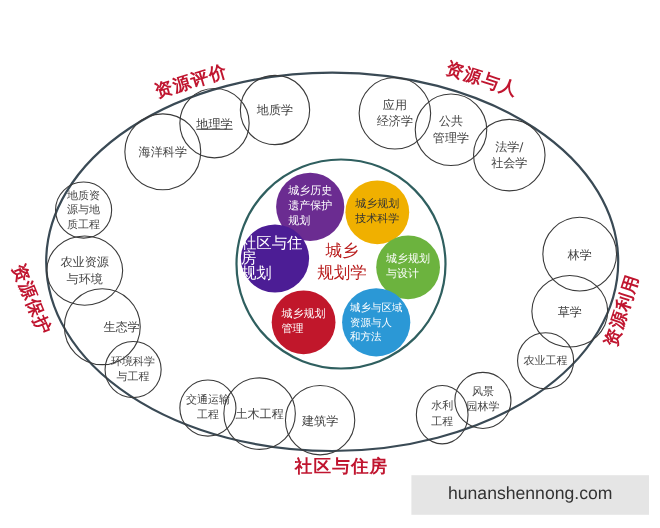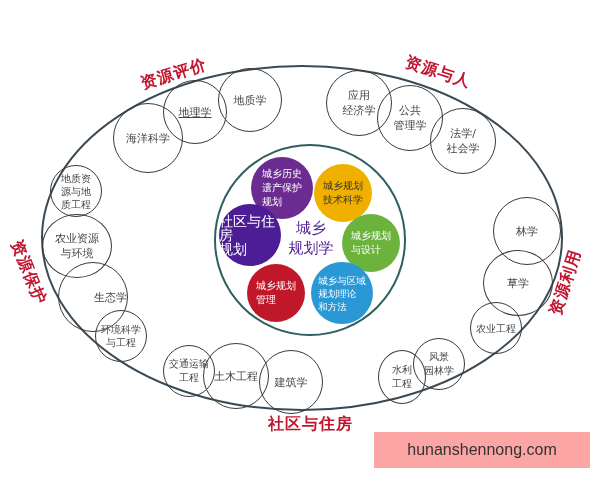--- a/index.html
+++ b/index.html
@@ -8,24 +8,24 @@
   #stage { position:absolute; left:0; top:0; width:600px; height:480px; }
   .disc { position:absolute; border:1.6px solid #3a3a3a; border-radius:50%;
           box-sizing:border-box; display:flex; align-items:center; justify-content:center;
           text-align:center; font-size:11px; line-height:15px; color:#444; background:transparent; }
   .inner { position:absolute; border-radius:50%; display:flex; align-items:center;
            justify-content:center; text-align:left; color:#fff; font-size:10px; line-height:14px;
            box-sizing:border-box; white-space:pre-line; }
   .lbl { white-space:pre-line; }
   .cat { position:absolute; color:#c0152f; font-weight:bold; font-size:16px;
          letter-spacing:1px; white-space:nowrap; transform-origin:center center; }
-  .core-title { position:absolute; font-size:15px; line-height:20px; color:#4c1d95;
+  .core-title { position:absolute; font-size:15px; line-height:20px; color:#b91c1c;
                 text-align:center; white-space:pre-line; }
   .watermark { position:absolute; left:374px; top:432px; width:216px; height:36px;
-               background:#fca5a5; display:flex; align-items:center; justify-content:center;
+               background:#e5e5e5; display:flex; align-items:center; justify-content:center;
                font-family:"Liberation Sans", sans-serif; font-size:16px; color:#333; }
 </style>
 </head>
 <body>
 
 <div id="stage">
 
   <svg width="600" height="480" style="position:absolute;left:0;top:0;">
     <ellipse cx="302" cy="238" rx="260" ry="172" fill="none" stroke="#3a4a55" stroke-width="2"></ellipse>
     <circle cx="310" cy="240" r="95" fill="none" stroke="#2f5f5f" stroke-width="2"></circle>
@@ -107,21 +107,21 @@
     </div>
 
   <div class="inner" style="left:251px;top:157px;width:62px;height:62px;background:#6b2c91;">城乡历史
 遗产保护
 规划</div>
   <div class="inner" style="left:314px;top:164px;width:58px;height:58px;background:#f0b000;color:#333;">城乡规划
 技术科学</div>
   <div class="inner" style="left:342px;top:214px;width:58px;height:58px;background:#6cb33e;">城乡规划
 与设计</div>
   <div class="inner" style="left:311px;top:262px;width:62px;height:62px;background:#2b98d6;font-size:9.5px;line-height:13px;">城乡与区域
-规划理论
+资源与人
 和方法</div>
   <div class="inner" style="left:247px;top:264px;width:58px;height:58px;background:#c1172b;">城乡规划
 管理</div>
   <div class="inner" style="left:219px;top:204px;width:62px;height:62px;background:#4c1d95;font-size:14px;">社区与住房
 规划</div>
 
   <div class="core-title" style="left:280px;top:218px;width:62px;">城乡
 规划学</div>
 
   <div class="watermark">hunanshennong.com</div>

